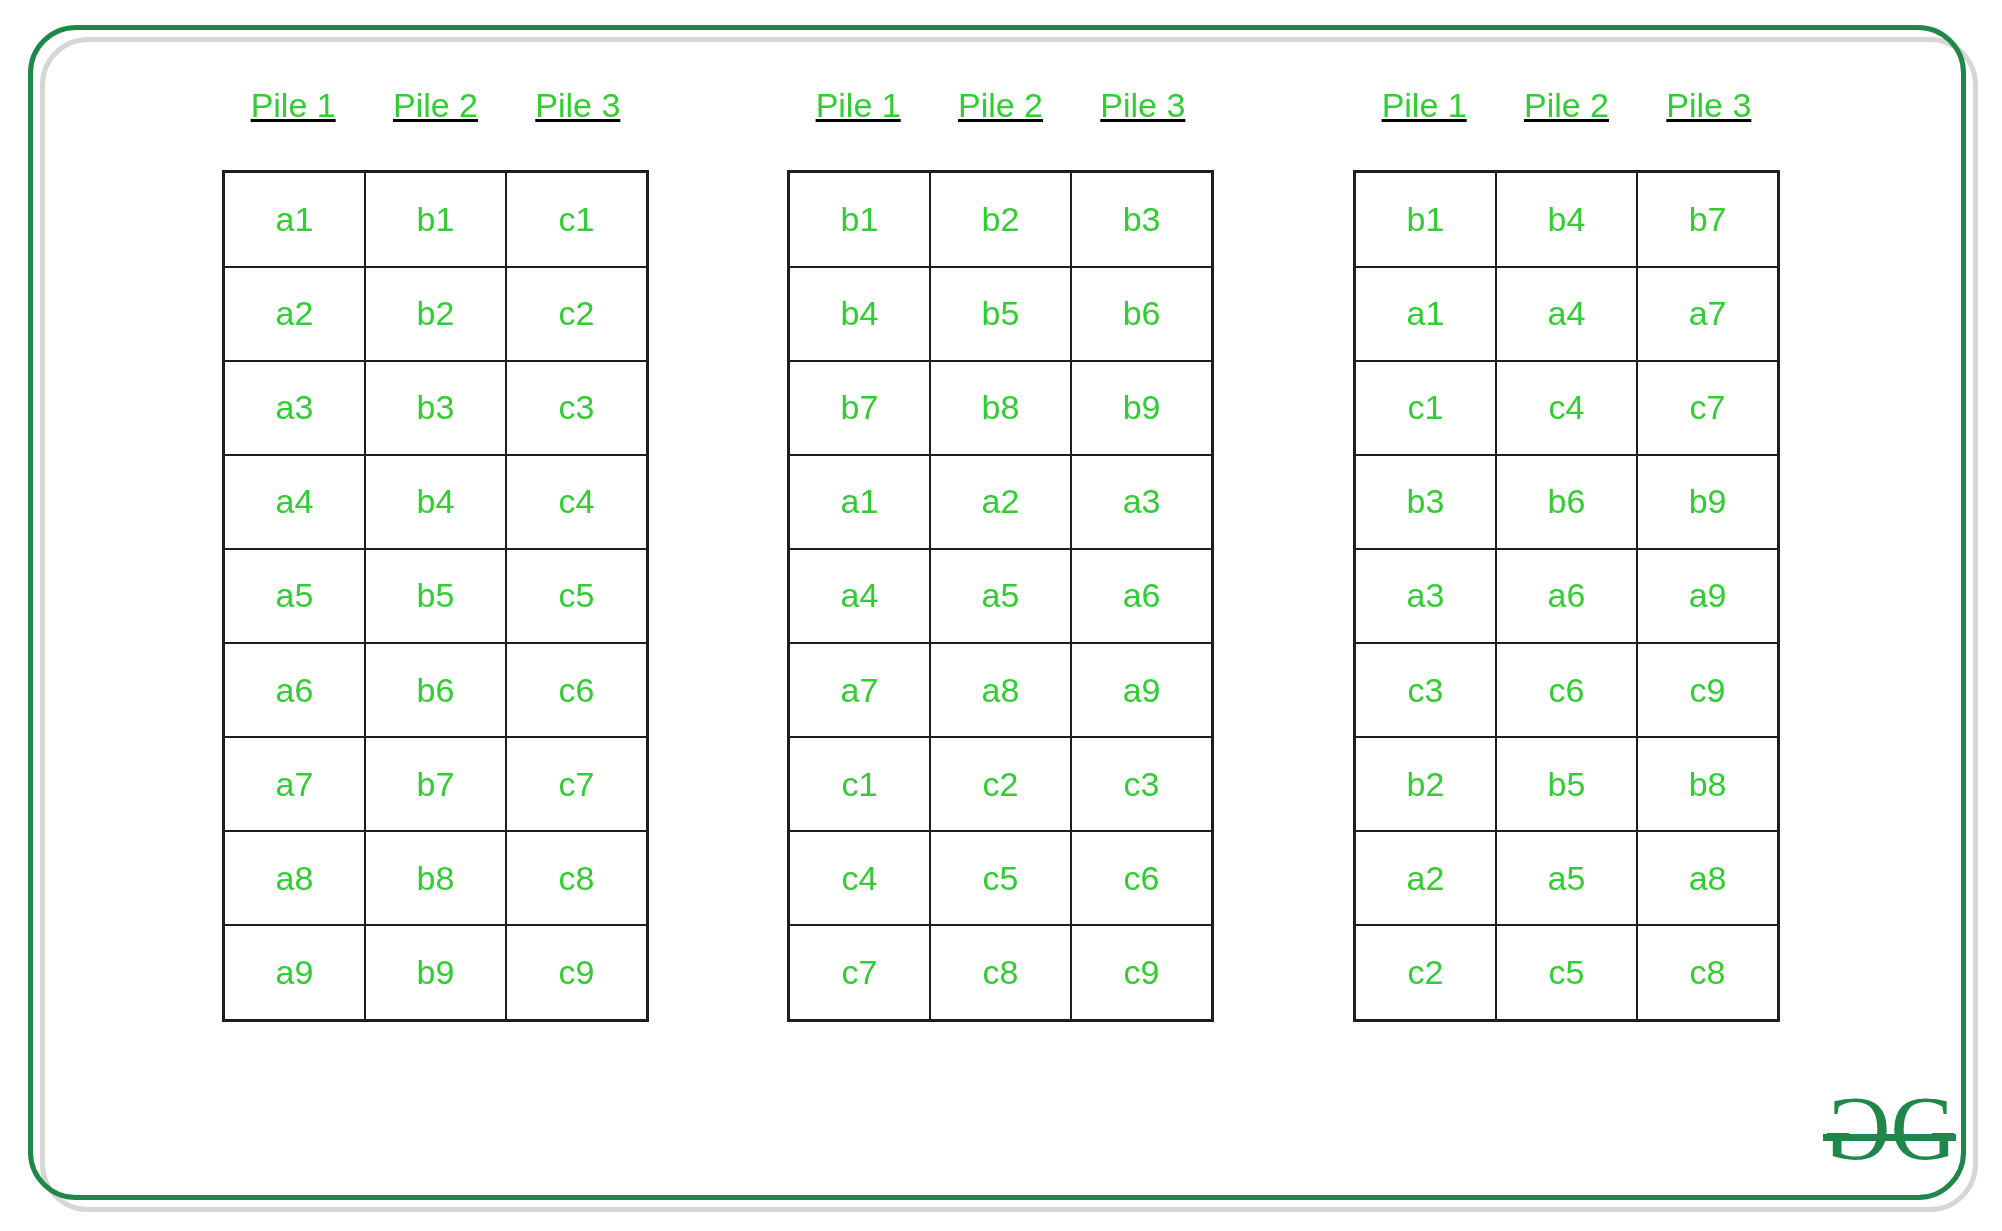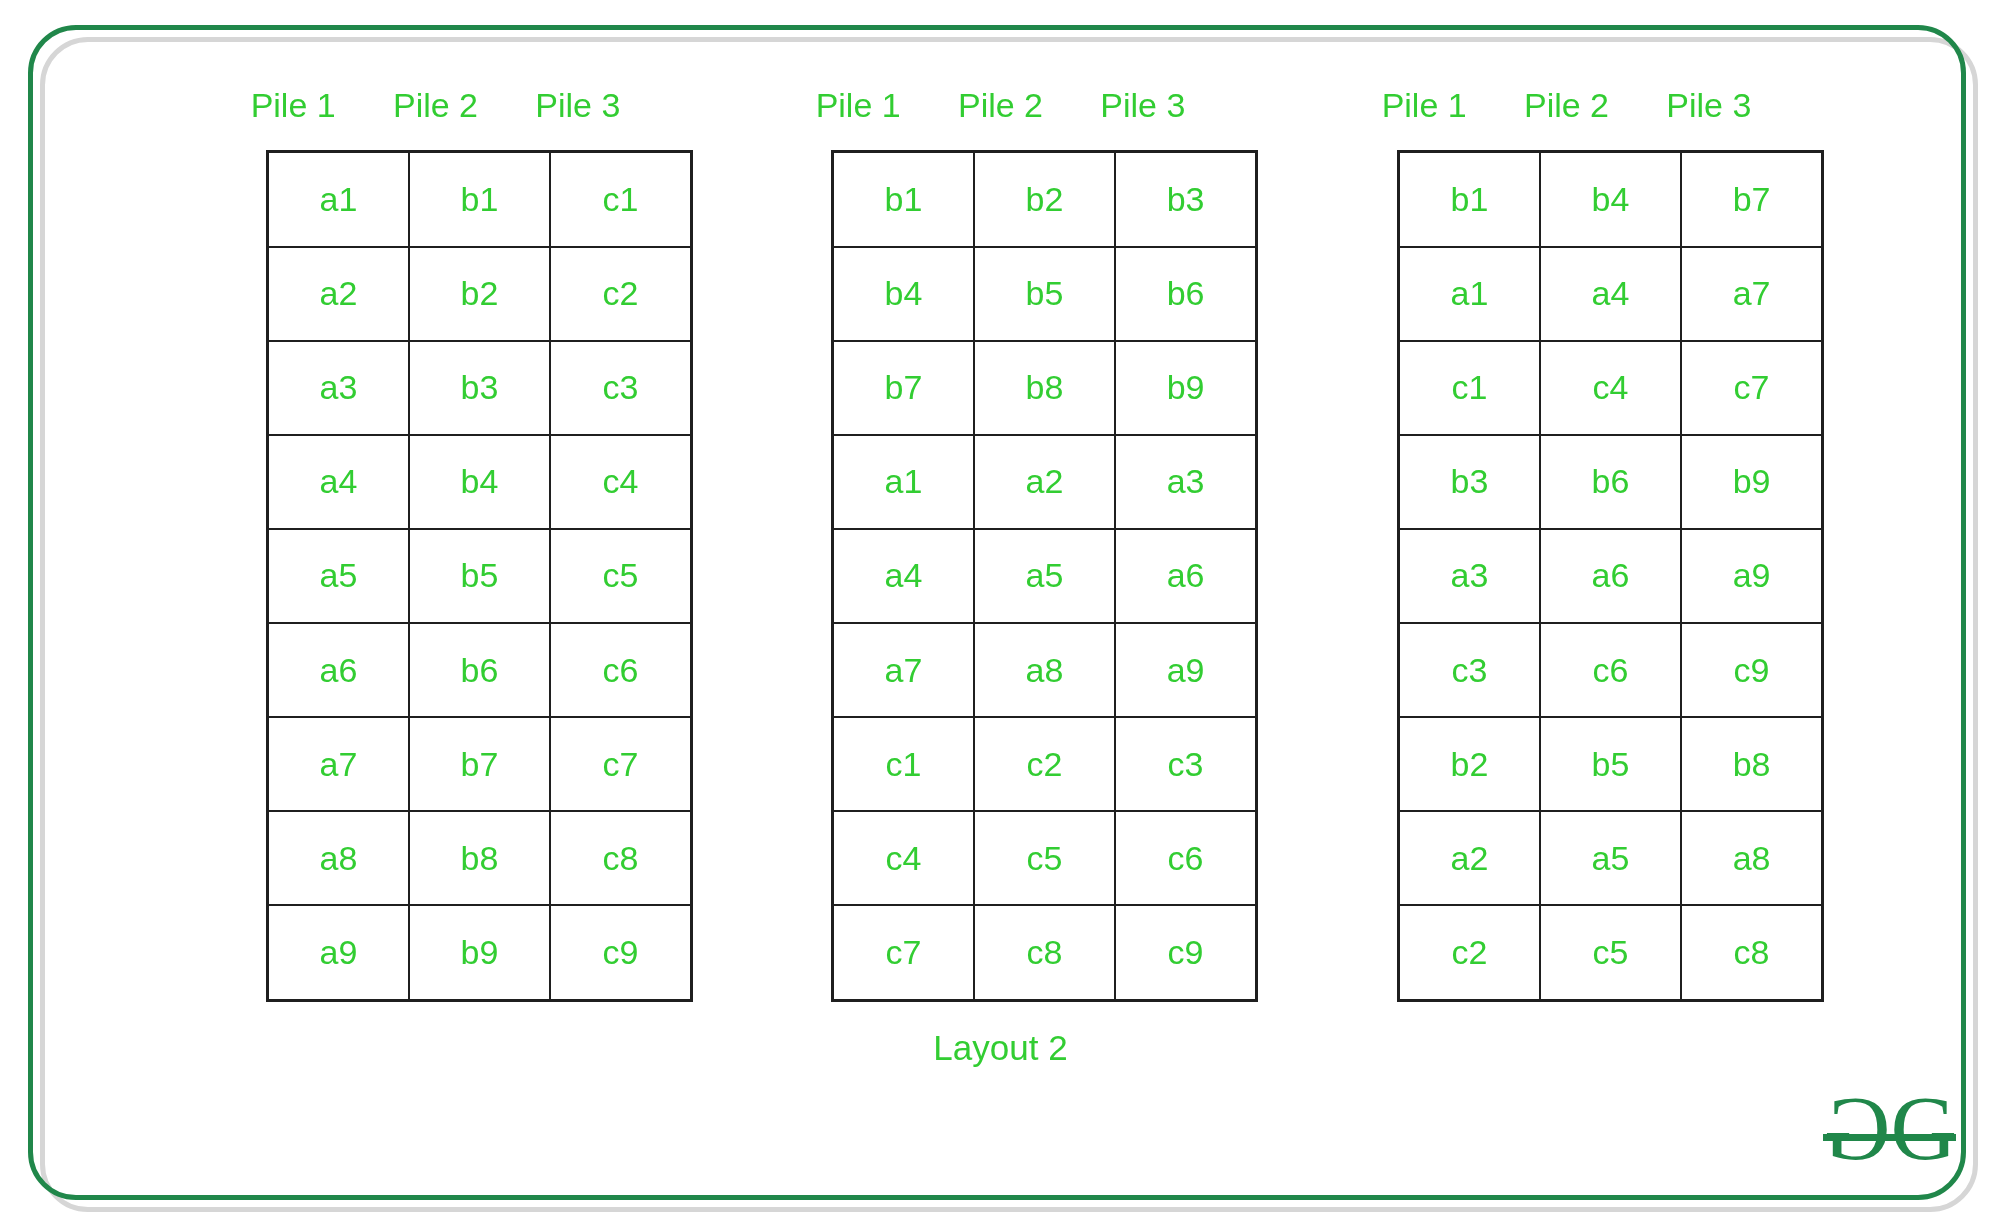--- a/index.html
+++ b/index.html
@@ -40,36 +40,36 @@
     top: 83px;
     width: 427px;
   }
   .layout-block.pos-0 { left: 222px; }
   .layout-block.pos-1 { left: 787px; }
   .layout-block.pos-2 { left: 1353px; }
   .pile-headers {
     display: flex;
     height: 45px;
     line-height: 45px;
-    margin-bottom: 22px;
+    margin-bottom: 42px;
+    text-decoration: underline;
   }
   .pile-headers span {
     flex: 1;
     text-align: center;
     font-size: 34px;
     color: #32cd32;
     white-space: nowrap;
   }
   table.pile-table {
     border-collapse: collapse;
     table-layout: fixed;
     width: 427px;
     height: 852px;
     border: 3px solid #1f1f1f;
-    margin-left: 44px;
   }
   table.pile-table td {
     border: 2px solid #1f1f1f;
     text-align: center;
     vertical-align: middle;
     font-size: 34px;
     color: #32cd32;
     padding: 0;
   }
   .layout-label {
@@ -214,21 +214,20 @@
               <td>c5</td>
               <td>c6</td>
             </tr>
             <tr>
               <td>c7</td>
               <td>c8</td>
               <td>c9</td>
             </tr>
           </tbody>
         </table>
-    <div class="layout-label">Layout 2</div>
   </div>
 
   <div class="layout-block pos-2">
     <div class="pile-headers">
           <span>Pile 1</span>
           <span>Pile 2</span>
           <span>Pile 3</span>
         </div>
     <table class="pile-table">
           <tbody>

